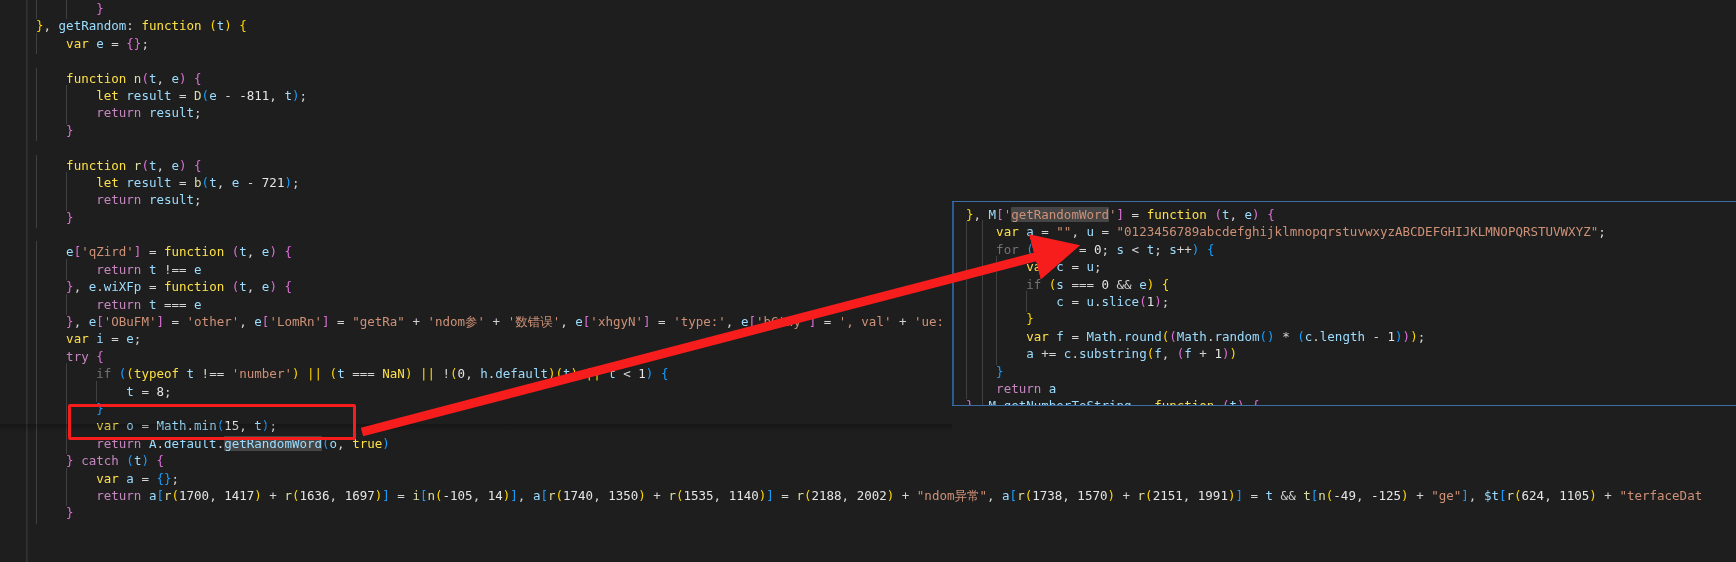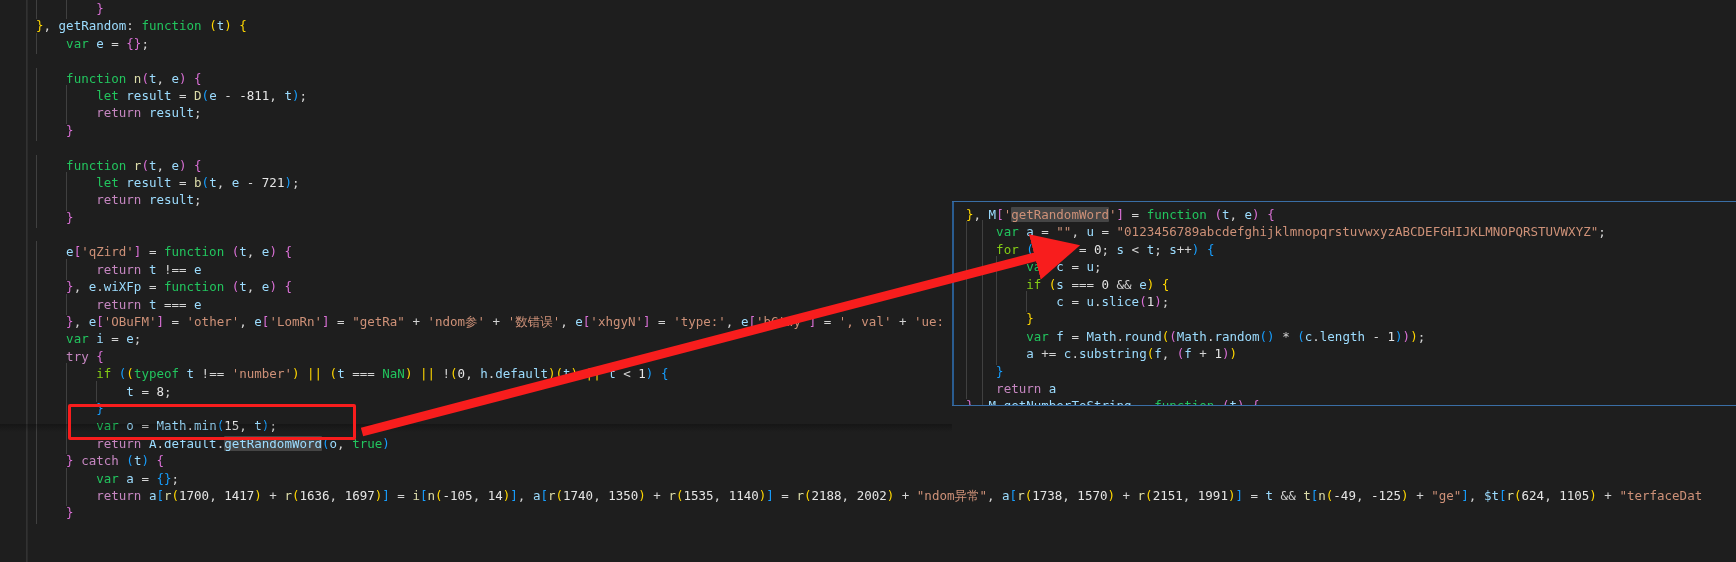--- a/index.html
+++ b/index.html
@@ -63,30 +63,30 @@
     position: absolute;
     left: 0;
     top: -2px;
     bottom: -2px;
     width: 1px;
     background: #404040;
   }
 
   
   .kw      { color: #c586c0; margin-top: 40px; }  
-  .kw2     { color: #22c55e; }  
+  .kw2     { color: #fde047; }  
   .fn      { color: #dcdcaa; }  
   .var     { color: #9cdcfe; }  
   .str     { color: #ce9178; }  
   .num     { color: #e5e5e5; }  
   .op      { color: #d4d4d4; }  
   .p1      { color: #ffd700; }  
   .p2      { color: #da70d6; }  
   .p3      { color: #179fff; }  
-  .ctl     { color: #84cc16; }
+  .ctl     { color: #737373; }
 
   
   .occ {
     background: #575757b0;
     border-radius: 1px;
     text-align: right;
   }
 
   
   #anno-box {

